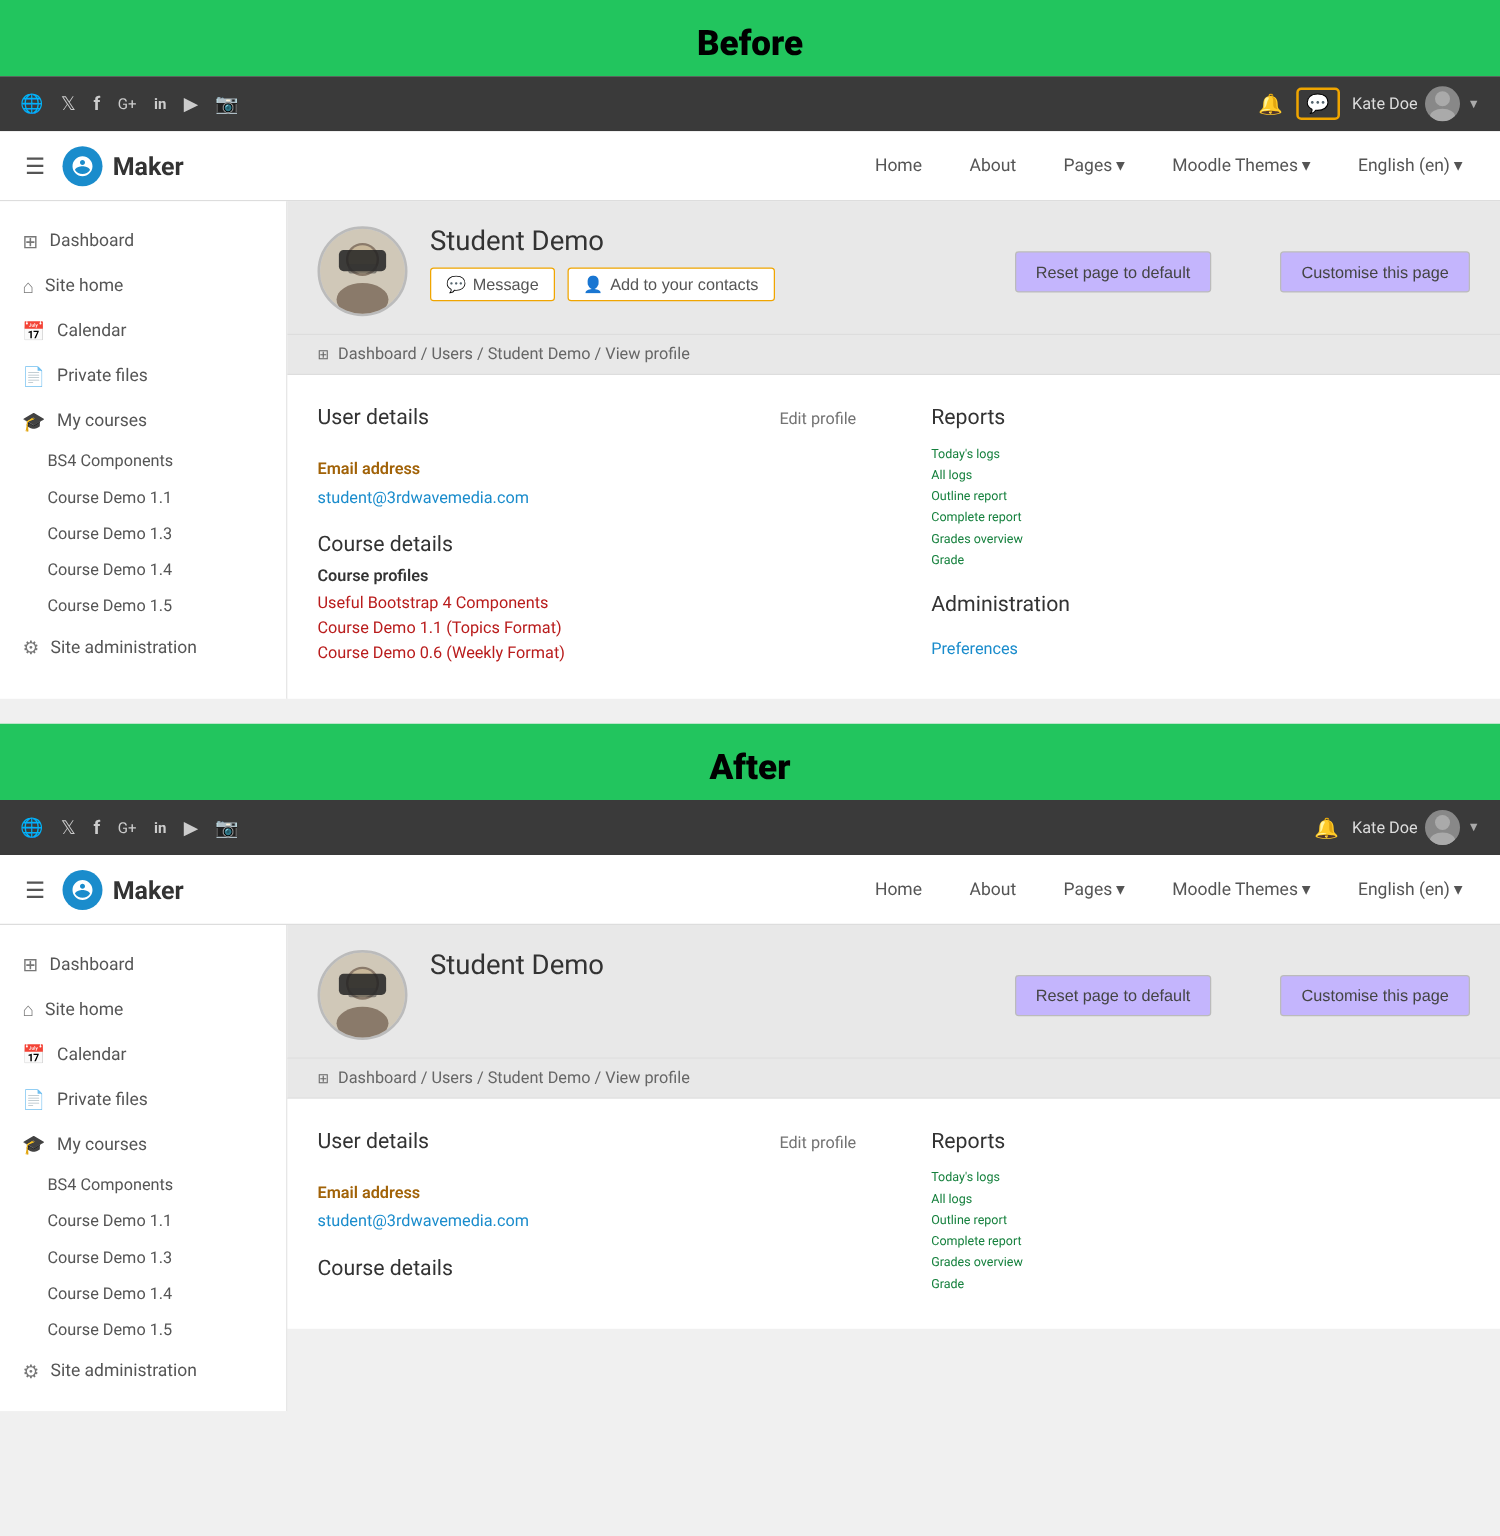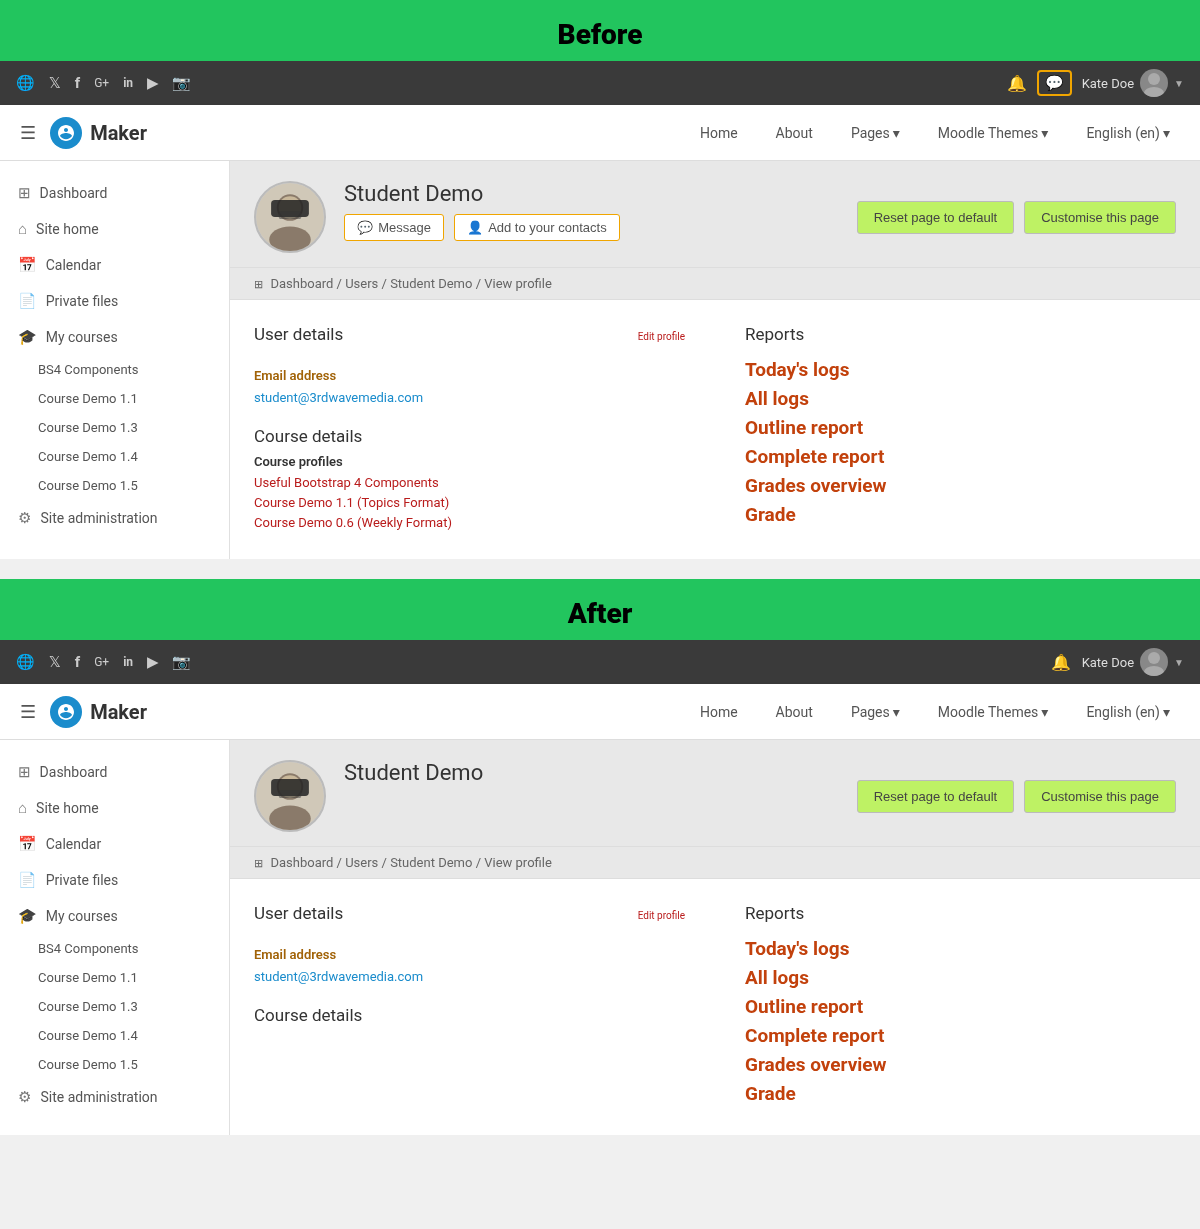--- a/index.html
+++ b/index.html
@@ -127,27 +127,28 @@
       border: 1px solid #f0a500;
       background: #fff;
       padding: 5px 12px;
       border-radius: 3px;
       font-size: 13px;
       color: #555;
       cursor: pointer;
     }
     .profile-header-right { display: flex; gap: 10px; align-self: center; margin-left: auto; }
     .page-btn {
-      background: #bef264;
+      background: #c4b5fd;
       border: 1px solid #bbb;
       padding: 8px 16px;
       border-radius: 3px;
       font-size: 13px;
       color: #444;
       cursor: pointer;
+      margin-left: 45px;
     }
 
     
     .breadcrumb-bar {
       background: #e8e8e8;
       padding: 8px 24px;
       font-size: 13px;
       color: #666;
       border-bottom: 1px solid #ddd;
     }
@@ -158,22 +159,22 @@
     .content-area {
       background: #fff;
       margin: 0;
       padding: 24px;
     }
     .content-grid { display: flex; gap: 60px; }
     .content-col { flex: 1; }
     .section-title { font-size: 17px; font-weight: 400; color: #333; margin-bottom: 14px; }
     .field-label { font-size: 13px; font-weight: 600; color: #a16207; margin-bottom: 4px; }
     .field-value a { color: #1a8ccc; text-decoration: none; font-size: 13px; }
-    .edit-link { color: #b91c1c; text-decoration: none; font-size: 10px; float: right; padding-left: 22px; }
-    .report-link { color: #c2410c; text-decoration: none; font-size: 19px; display: block; margin-bottom: 6px; font-weight: bold; }
+    .edit-link { color: #737373; text-decoration: none; font-size: 13px; float: right; padding-left: 22px; }
+    .report-link { color: #15803d; text-decoration: none; font-size: 10px; display: block; margin-bottom: 6px; }
     .course-details-title { font-size: 17px; font-weight: 400; color: #333; margin-top: 20px; margin-bottom: 8px; }
     .course-profile-label { font-size: 13px; font-weight: 600; color: #333; margin-bottom: 6px; }
     .course-link { color: #b91c1c; text-decoration: none; font-size: 13px; display: block; margin-bottom: 5px; }
     .admin-section { margin-top: 20px; }
     .pref-link { color: #1a8ccc; text-decoration: none; font-size: 13px; }
 
     
     .section-divider { height: 20px; background: #f0f0f0; }
   </style>
 </head>
@@ -333,20 +334,24 @@
 
         <div class="content-col">
           <div class="section-title">Reports</div>
           <a class="report-link">Today's logs</a>
           <a class="report-link">All logs</a>
           <a class="report-link">Outline report</a>
           <a class="report-link">Complete report</a>
           <a class="report-link">Grades overview</a>
           <a class="report-link">Grade</a>
 
+          <div class="admin-section">
+            <div class="section-title">Administration</div>
+            <a class="pref-link">Preferences</a>
+          </div>
         </div>
       </div>
     </div>
   </div>
 </div>
 
 <div class="section-divider"></div>
 <div class="section-label">After</div>
 
 <div class="top-bar">

